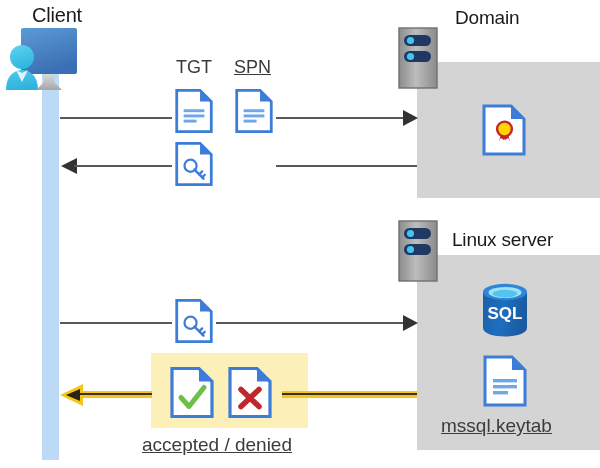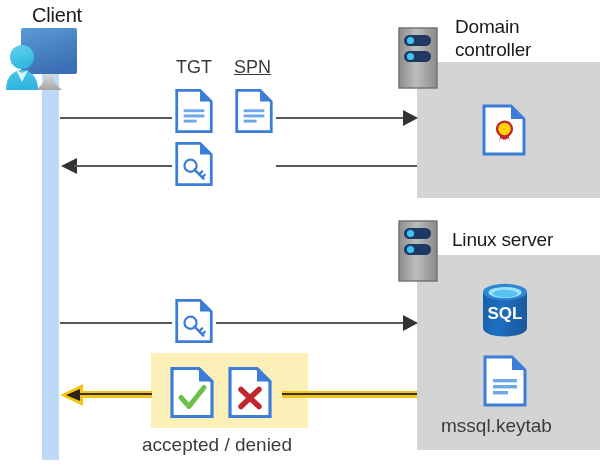--- a/index.html
+++ b/index.html
@@ -21,20 +21,21 @@
     color:#1a1a1a;
     font-size:19px;
     line-height:23px;
     letter-spacing:-0.2px;
   }
   .label{
     position:absolute;
     color:#3c3c3c;
     font-size:19px;
     line-height:22px;
+    text-decoration:underline;
   }
   .small-label{
     position:absolute;
     color:#3a3a3a;
     font-size:18px;
     line-height:21px;
     text-align:center;
   }
 
   
@@ -65,23 +66,22 @@
         <stop offset="1" stop-color="#8a8a8a"></stop>
       </linearGradient>
     </defs>
     <rect x="1" y="1" width="38" height="60" fill="url(#rackg1)" stroke="#6f6f6f" stroke-width="1.4"></rect>
     <rect x="6" y="8" width="27" height="11" rx="5.5" fill="#1f3864"></rect>
     <circle cx="12.5" cy="13.5" r="3.6" fill="#41c6f0"></circle>
     <rect x="6" y="24" width="27" height="11" rx="5.5" fill="#1f3864"></rect>
     <circle cx="12.5" cy="29.5" r="3.6" fill="#41c6f0"></circle>
   </svg>
 
-  <div class="title" style="left:455px;top:6px;width:145px;margin-top:9px;">
+  <div class="title" style="left:455px;top:6px;width:145px;">
     <span>Domain</span><br>
-    <span>controller</span>
   </div>
 
   <svg class="svg-abs" style="left:482px;top:104px;width:44px;height:52px;" viewBox="0 0 44 52">
     <path d="M2 2 H29 L42 15 V50 H2 Z" fill="#ffffff" stroke="#3b7dd8" stroke-width="3"></path>
     <path d="M29 2 L42 15 H29 Z" fill="#3b7dd8"></path>
     <path d="M17.5 26.5 l5.5 9.5 3.2 -2.0 1.6 3.5 -1.2 -6.0 z" fill="#c0272d"></path>
     <path d="M27.5 26.5 l-5.5 9.5 -3.2 -2.0 -1.6 3.5 1.2 -6.0 z" fill="#c0272d"></path>
     <circle cx="22.5" cy="25" r="8.6" fill="#c0272d"></circle>
     <circle cx="22.5" cy="25" r="6.2" fill="#ffd400"></circle>
   </svg>

